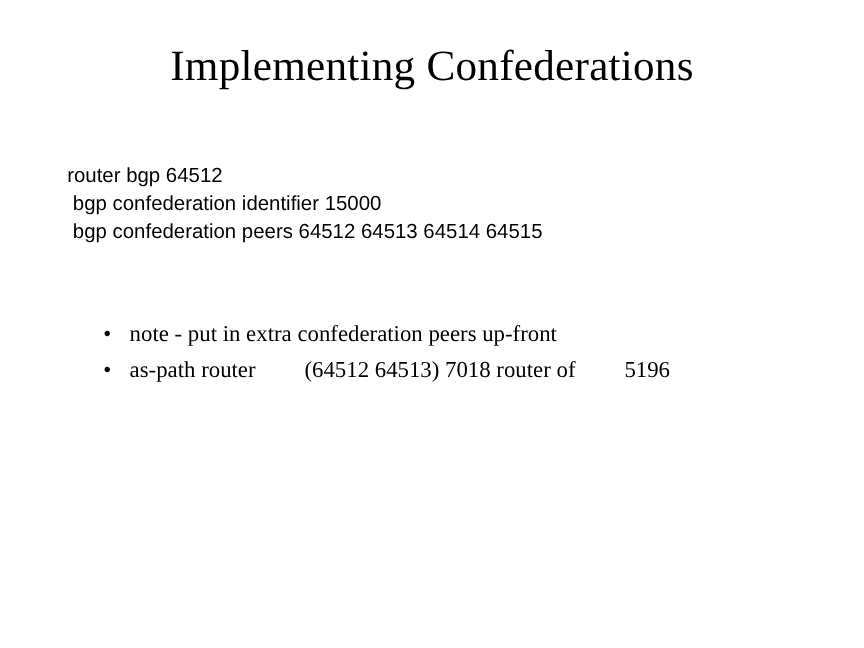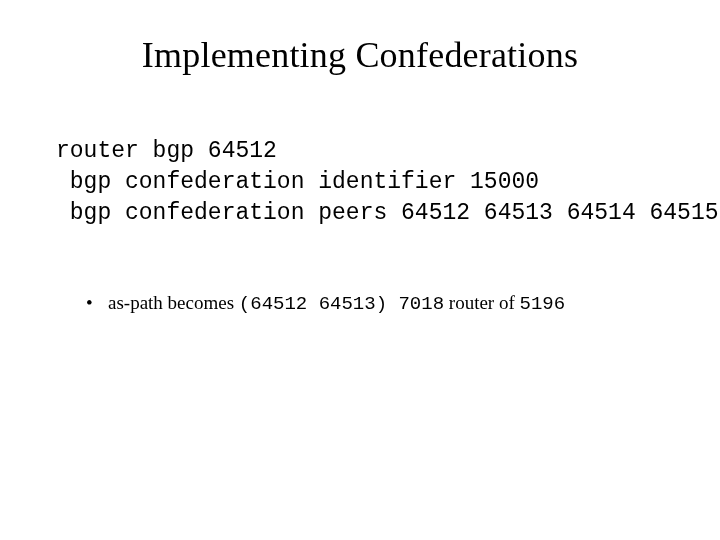--- a/index.html
+++ b/index.html
@@ -19,22 +19,22 @@
     position: relative;
   }
   .title {
     font-size: 36px;
     font-weight: 400;
     text-align: center;
     margin: 0 0 60px 0;
     letter-spacing: 0.2px;
   }
   .code-block {
-    font-family: Liberation Mono, monospace;
-    font-size: 23px;
+    font-family: Liberation Sans, sans-serif;
+    font-size: 17px;
     line-height: 1.35;
     white-space: pre;
     margin: 0 0 60px 6px;
   }
   ul.notes {
     list-style: none;
     padding: 0 0 0 36px;
     margin: 0;
     font-size: 19px;
     line-height: 1.5;
@@ -45,33 +45,37 @@
     margin-bottom: 2px;
   }
   ul.notes li::before {
     content: "•";
     position: absolute;
     left: 0;
     top: 0;
     font-size: 19px;
   }
   .mono {
-    font-family: Liberation Mono, monospace;
+    font-family: Liberation Serif, serif;
+    margin-left: 36px;
   }
 </style>
 </head>
 <body>
 
 <div class="slide">
 
   <h1 class="title">Implementing Confederations</h1>
 
   <div class="code-block"><span>router bgp 64512</span>
 <span> bgp confederation identifier 15000</span>
 <span> bgp confederation peers 64512 64513 64514 64515</span></div>
 
   <ul class="notes">
     <li>
-      <span>as-path becomes </span><span class="mono">(64512 64513) 7018</span><span> router of </span><span class="mono">5196</span>
+      <span>note - put in extra confederation peers up-front</span>
+    </li>
+    <li>
+      <span>as-path router </span><span class="mono">(64512 64513) 7018</span><span> router of </span><span class="mono">5196</span>
     </li>
   </ul>
 
 </div>
 
 </body></html>

